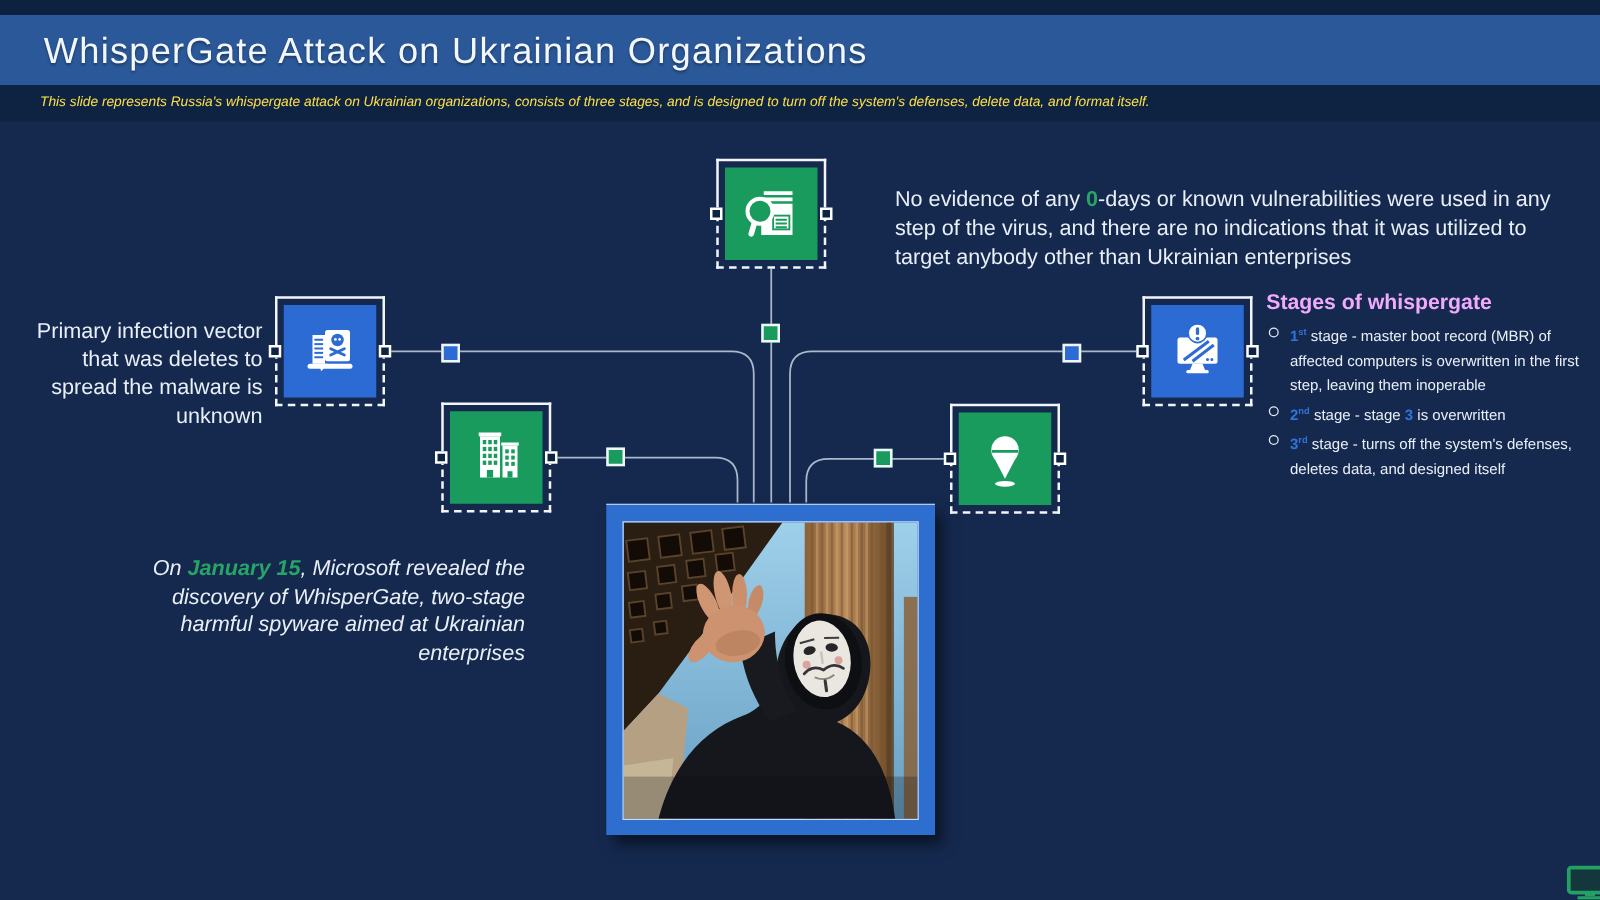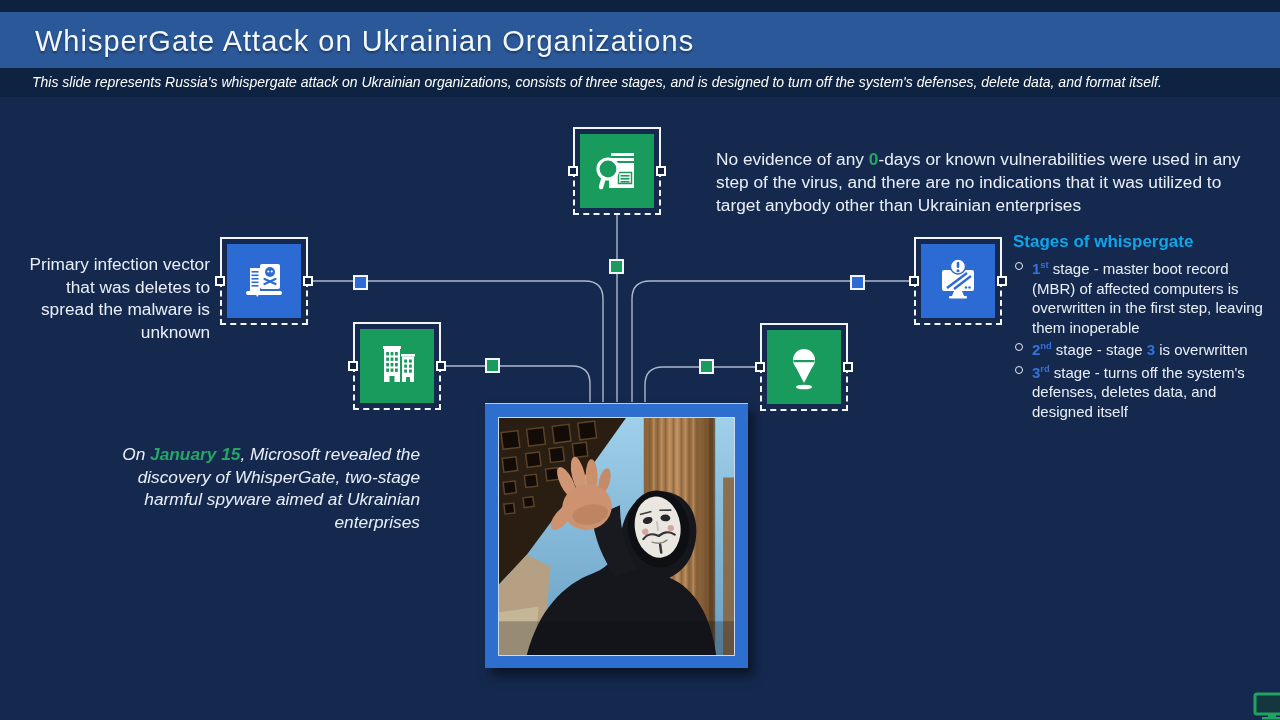--- a/index.html
+++ b/index.html
@@ -13,21 +13,21 @@
   .top-strip{position:absolute;left:0;top:0;width:1280px;height:12px;background:#0D2140;}
   .title-bar{position:absolute;left:0;top:12px;width:1280px;height:56px;background:#2B5898;}
   .page-title{
     position:absolute;left:35px;top:12px;height:56px;line-height:58px;margin:0;
     font-size:29px;font-weight:400;letter-spacing:1px;color:#F2F7FC;
     text-shadow:0 2px 2px rgba(0,0,0,.35);white-space:nowrap;
   }
   .subtitle-strip{position:absolute;left:0;top:68px;width:1280px;height:29px;background:#0E2342;}
   .subtitle{
     position:absolute;left:32px;top:68px;height:29px;line-height:29px;margin:0;
-    font-size:14px;font-style:italic;color:#ffffff;white-space:nowrap;
+    font-size:11px;font-style:italic;color:#fde047;white-space:nowrap;
   }
   
   .connectors{position:absolute;left:0;top:0;pointer-events:none;}
   .node{position:absolute;width:11px;height:11px;border:2.5px solid #F2F6FB;box-sizing:content-box;}
   .node.g{background:#189B5C;}
   .node.b{background:#2C6BD3;}
   
   .tile{position:absolute;width:88px;height:88px;}
   .tile .selt{position:absolute;left:0;top:0;right:0;height:44px;border:2px solid #F2F6FB;border-bottom:none;box-sizing:border-box;}
   .tile .selb{position:absolute;left:0;bottom:0;right:0;height:44px;border:2px dashed #F2F6FB;border-top:none;box-sizing:border-box;}
@@ -48,22 +48,22 @@
   .callout{position:absolute;font-size:17.3px;line-height:23px;color:#E9EFF7;}
   .callout.no-evidence{left:716px;top:131px;width:540px;text-align:left;}
   .callout.primary{left:24px;top:236px;width:186px;text-align:right;line-height:22.4px;}
   .callout.january{left:120px;top:426px;width:300px;text-align:right;line-height:22.4px;font-style:italic;}
   .callout.add-text{left:770px;top:439px;width:200px;text-align:left;}
   .seg-g{color:#27A566;font-weight:bold;}
   .seg-b{color:#3272D9;font-weight:bold;}
   .seg-sup{font-size:.62em;vertical-align:super;}
   
   .stages{position:absolute;left:1013px;top:232px;width:252px;}
-  .stages h2{margin:0 0 4px 0;font-size:17px;font-weight:bold;color:#0ea5e9;}
-  .stages ul{list-style:none;margin:0;padding:0;font-size:15px;line-height:19.5px;}
+  .stages h2{margin:0 0 4px 0;font-size:17px;font-weight:bold;color:#f0abfc;}
+  .stages ul{list-style:none;margin:0;padding:0;font-size:12px;line-height:19.5px;}
   .stages li{display:flex;margin:0;}
   .stages .bullet{flex:none;width:6px;height:6px;border:1.2px solid #E6ECF5;border-radius:50%;margin:6px 9px 0 2px;}
   .stages .stage-text{flex:1;}
   
   .corner-monitor{position:absolute;left:1253px;top:692px;}
 </style>
 </head>
 <body>
 
 <div class="slide">

